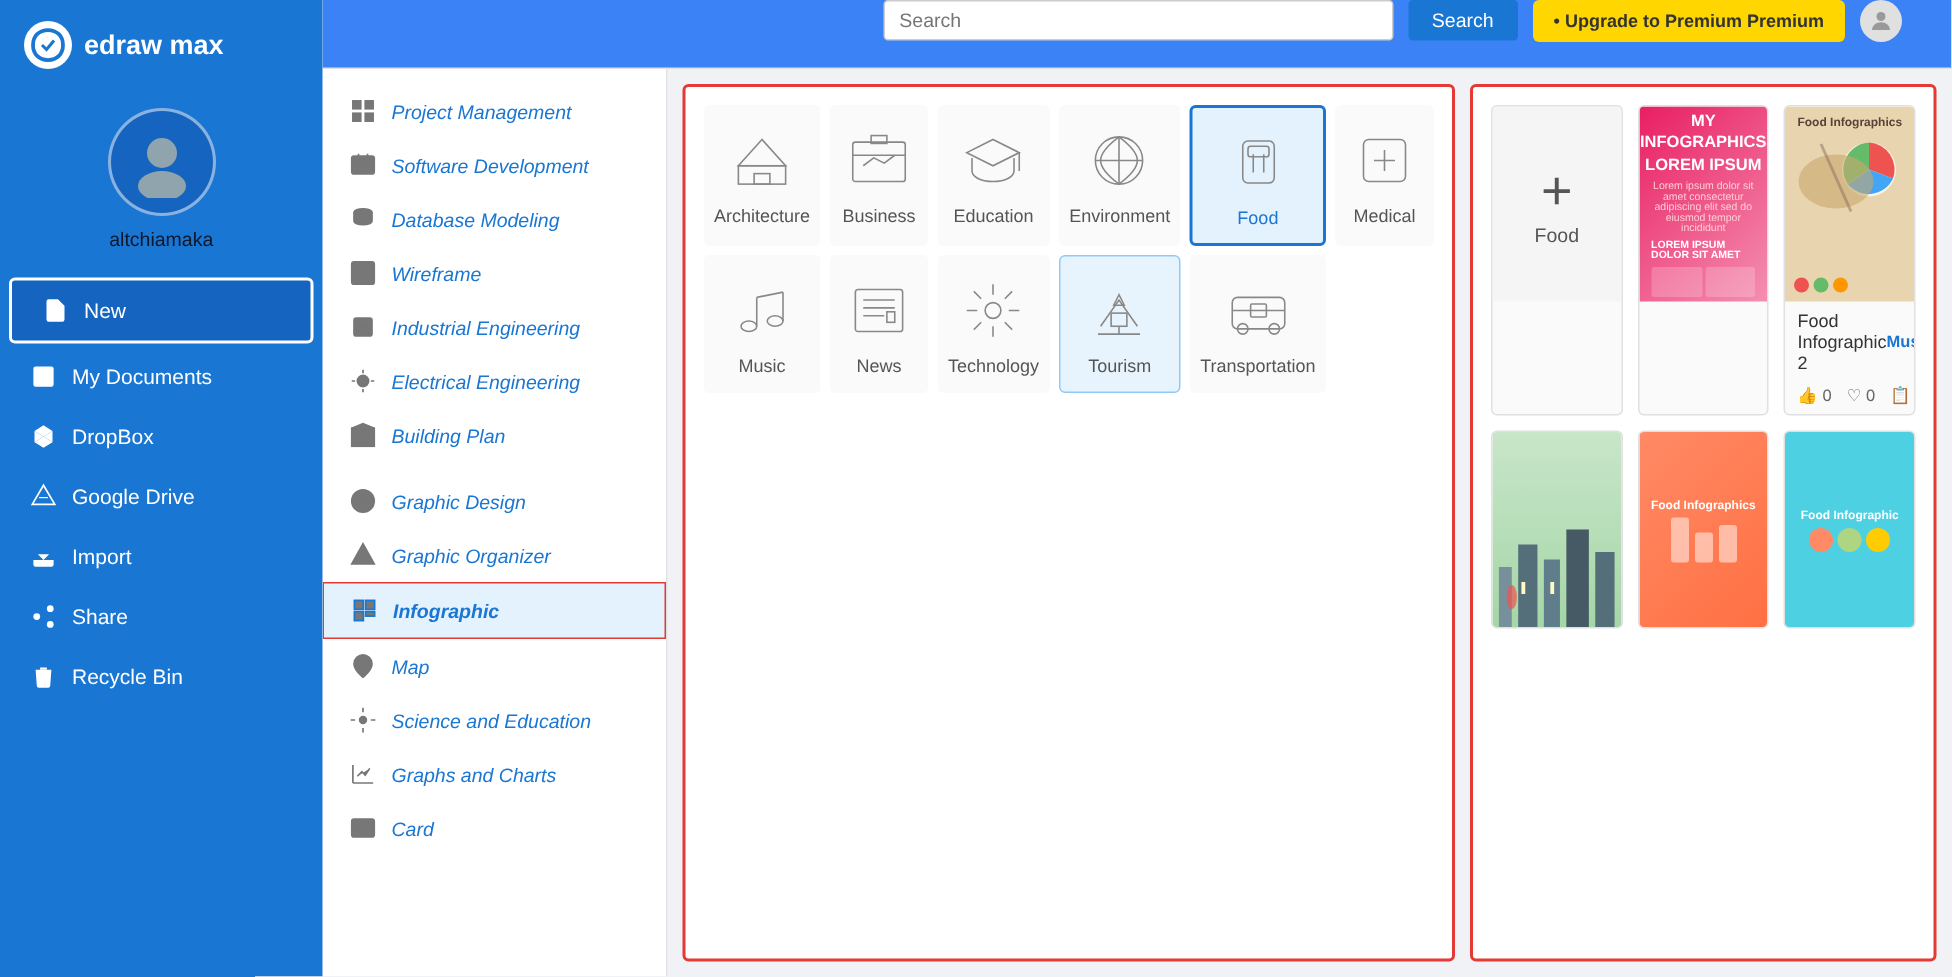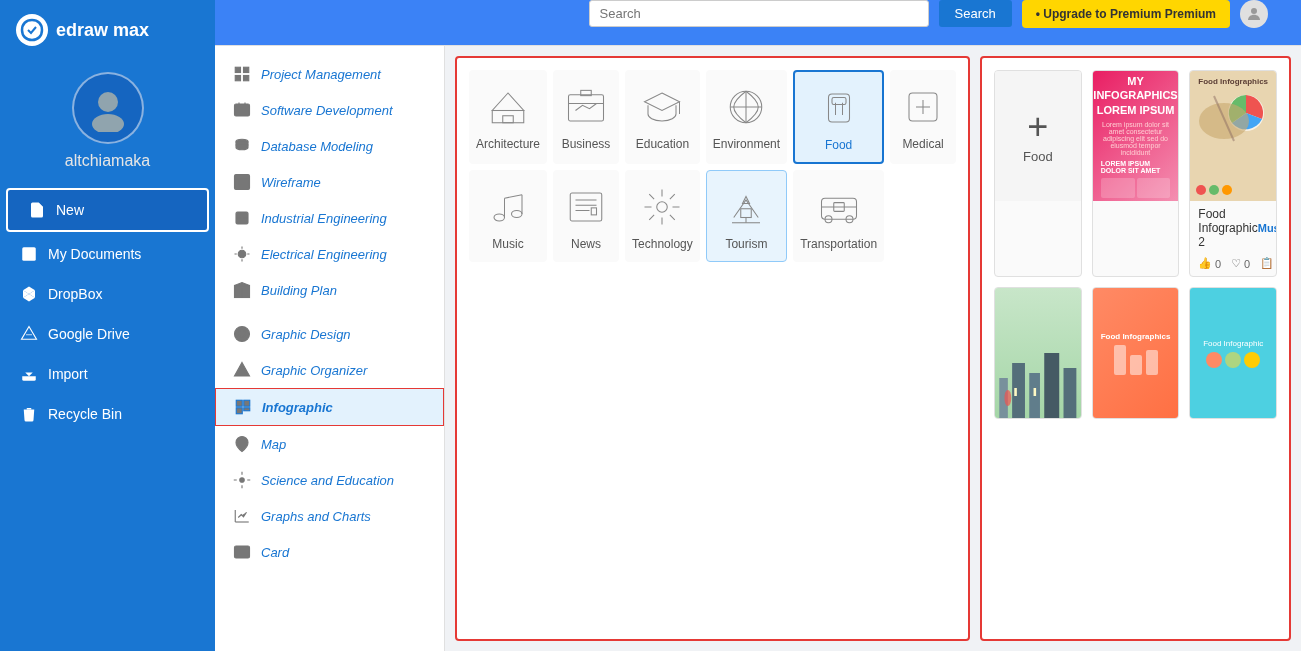--- a/index.html
+++ b/index.html
@@ -43,22 +43,22 @@
       width: 72px;
       height: 72px;
       border-radius: 50%;
       background: #1565c0;
       border: 2px solid rgba(255,255,255,0.5);
       display: flex; align-items: center; justify-content: center;
       overflow: hidden;
     }
     .avatar-circle svg { width: 48px; height: 48px; fill: #90a4ae; }
     .username {
-      color: #e5e5e5;
-      font-size: 16px;
+      color: #0f172a;
+      font-size: 13px;
       margin-top: 8px;
     }
     .sidebar-nav { display: flex; flex-direction: column; }
     .sidebar-item {
       display: flex;
       align-items: center;
       gap: 10px;
       padding: 11px 20px;
       color: white;
       font-size: 14px;
@@ -353,20 +353,30 @@
     <div class="sidebar-item">
       <svg viewBox="0 0 24 24">
           <path d="M21 15v4a2 2 0 01-2 2H5a2 2 0 01-2-2v-4"></path>
           <polyline points="7,10 12,15 17,10"></polyline>
           <line x1="12" y1="15" x2="12" y2="3"></line>
         </svg>
       <span>Import</span>
     </div>
 
 
+    <div class="sidebar-item">
+      <svg viewBox="0 0 24 24">
+          <circle cx="18" cy="5" r="3"></circle>
+          <circle cx="6" cy="12" r="3"></circle>
+          <circle cx="18" cy="19" r="3"></circle>
+          <line x1="8.59" y1="13.51" x2="15.42" y2="17.49"></line>
+          <line x1="15.41" y1="6.51" x2="8.59" y2="10.49"></line>
+        </svg>
+      <span>Share</span>
+    </div>
 
     <div class="sidebar-item">
       <svg viewBox="0 0 24 24">
           <polyline points="3,6 5,6 21,6"></polyline>
           <path d="M19,6l-1,14a2,2,0,01-2,2H8a2,2,0,01-2-2L5,6"></path>
           <path d="M10,11v6M14,11v6"></path>
           <path d="M9,6V4h6v2"></path>
         </svg>
       <span>Recycle Bin</span>
     </div>
@@ -739,21 +749,21 @@
                   <div style="width:12px; height:30px; background:rgba(255,255,255,0.5); border-radius:2px;"></div>
                   <div style="width:12px; height:20px; background:rgba(255,255,255,0.5); border-radius:2px; margin-top:10px;"></div>
                   <div style="width:12px; height:25px; background:rgba(255,255,255,0.5); border-radius:2px; margin-top:5px;"></div>
                 </div>
               </div>
             </div>
           </div>
           <div class="template-card">
             <div class="template-thumb">
               <div style="background:#4dd0e1; height:100%; width:100%; display:flex; flex-direction:column; align-items:center; justify-content:center; padding:6px;">
-                <div style="color:white; font-size:8px; font-weight:400; text-align:left;">Food Infographic</div>
+                <div style="color:white; font-size:8px; font-weight:700; text-align:left;">Food Infographic</div>
                 <div style="display:flex; gap:3px; margin-top:4px;">
                   <div style="width:16px; height:16px; border-radius:50%; background:#ff8a65;"></div>
                   <div style="width:16px; height:16px; border-radius:50%; background:#aed581;"></div>
                   <div style="width:16px; height:16px; border-radius:50%; background:#ffcc02;"></div>
                 </div>
               </div>
             </div>
           </div>
         </div>
       </div>

